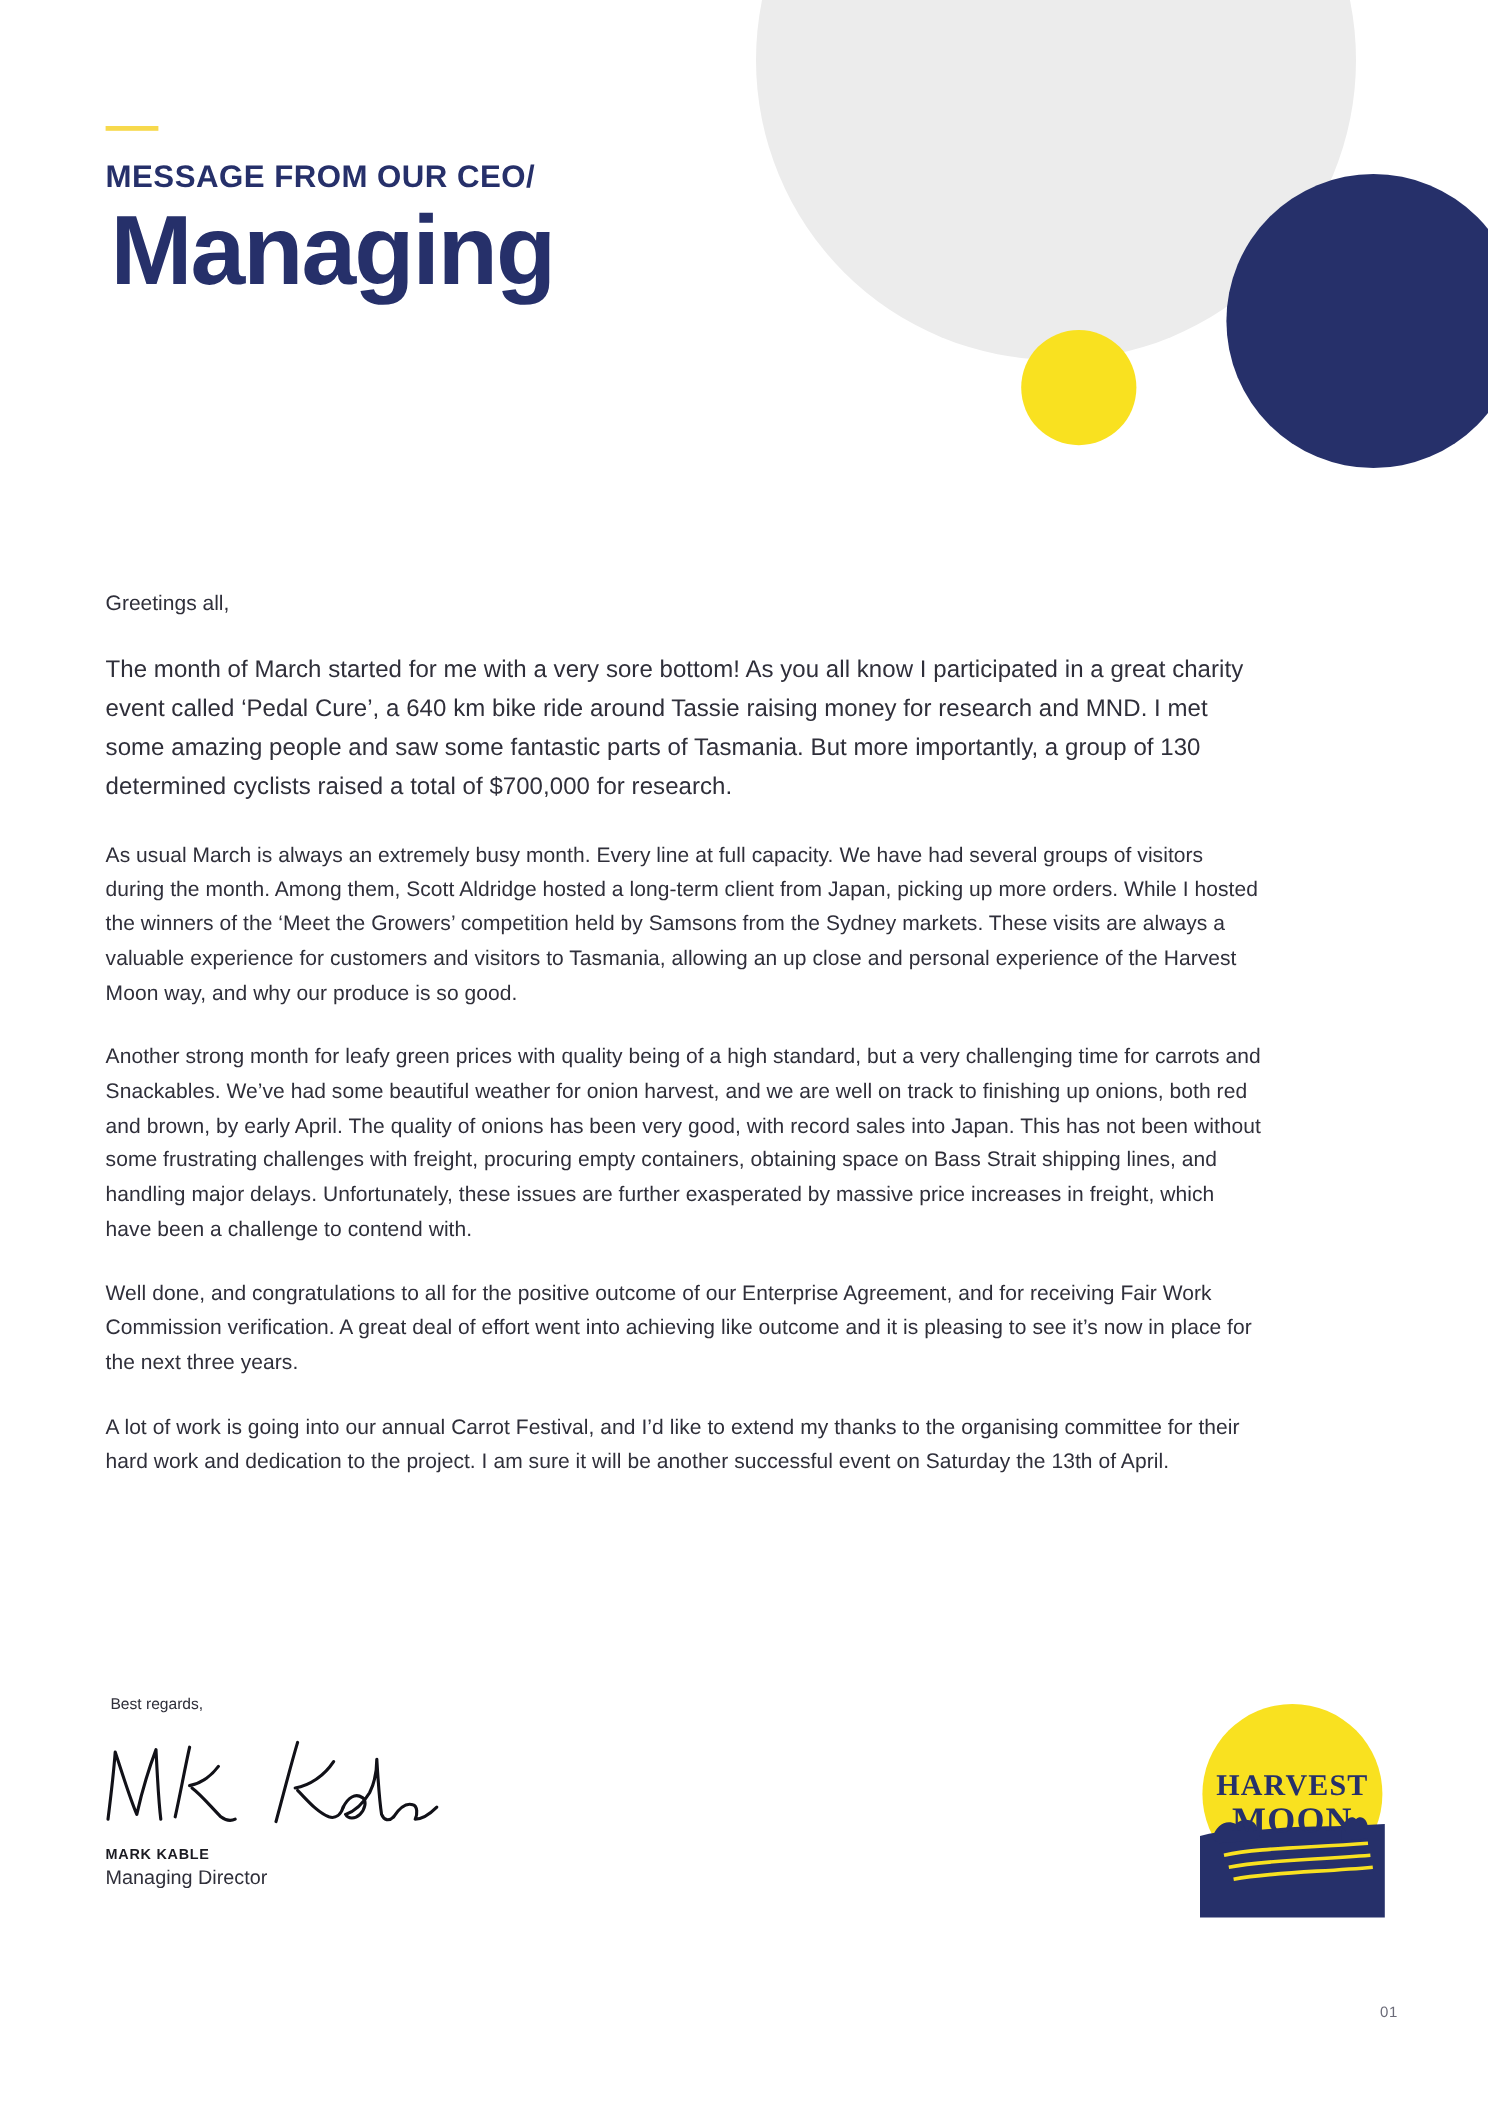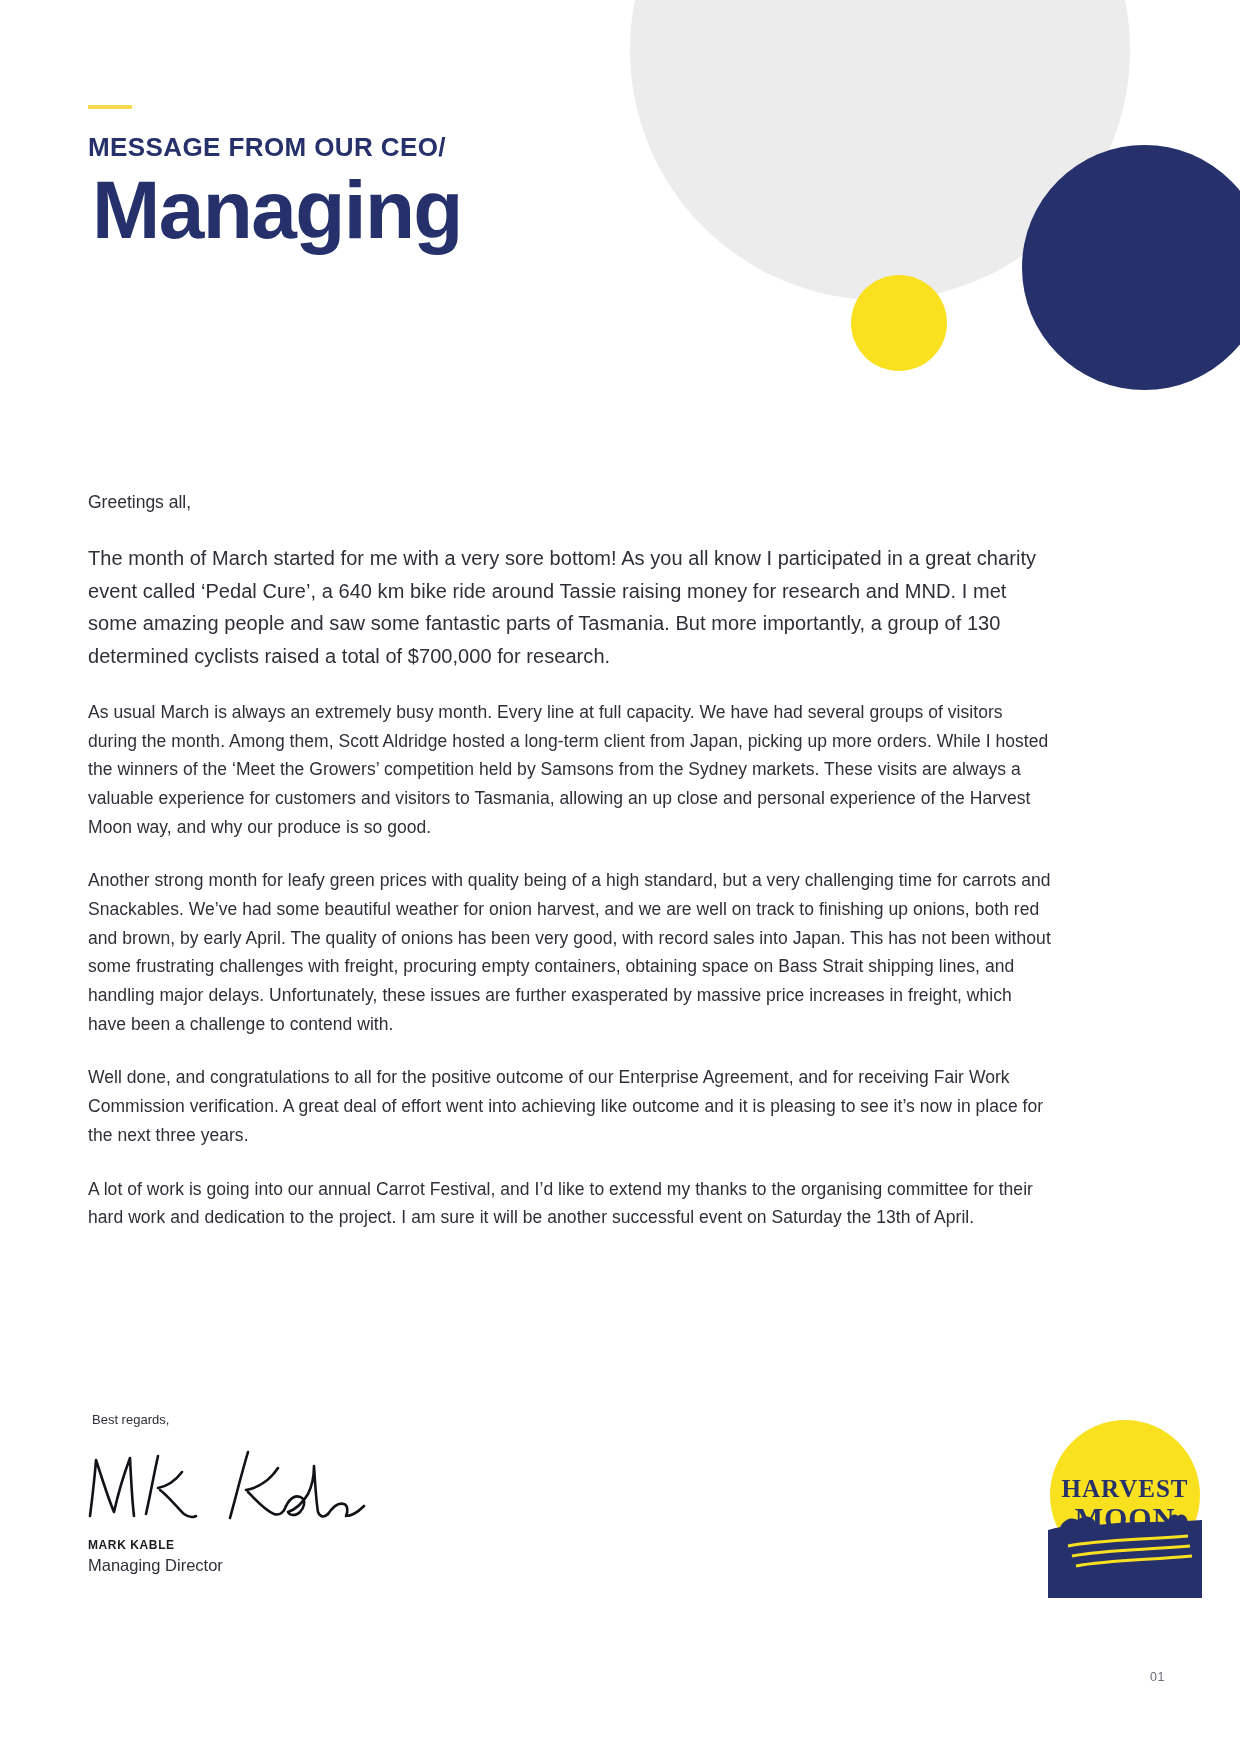--- a/index.html
+++ b/index.html
@@ -132,21 +132,21 @@
   }
   .sig-title {
     font-size: 16.5px;
     color: #2f2f3a;
     margin: 0;
   }
 
   
   .logo {
     position: absolute;
-    left: 1038px;
+    left: 990px;
     top: 1420px;
     width: 160px;
     height: 185px;
   }
   .logo-sun {
     position: absolute;
     left: 12px;
     top: 0;
     width: 150px;
     height: 150px;

